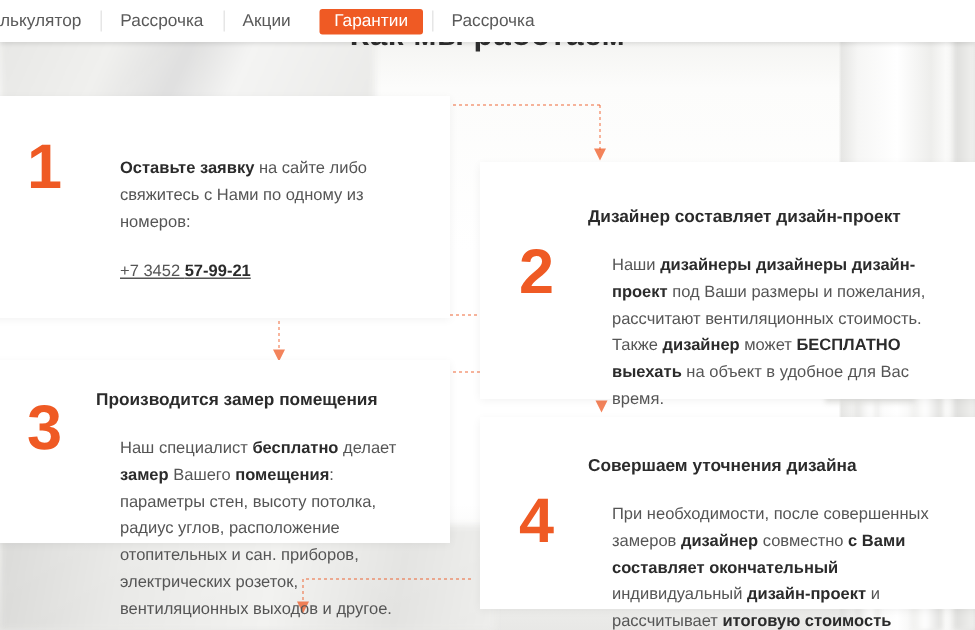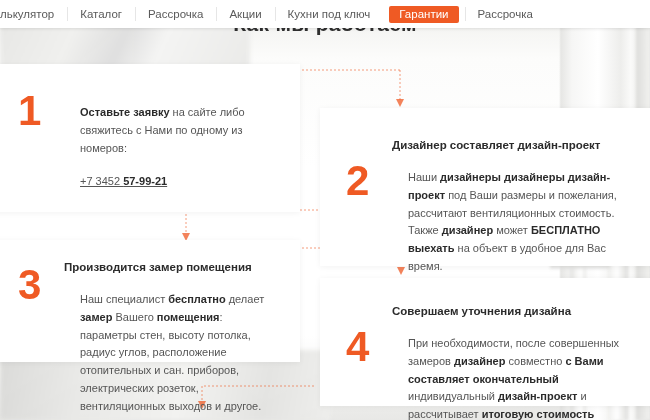--- a/index.html
+++ b/index.html
@@ -213,24 +213,22 @@
   <div class="bg-shape bg-column-c"></div>
   <div class="bg-shape bg-shelf"></div>
 </div>
 
 
 <div id="section-title">Как мы работаем</div>
 
 
 <nav id="navbar">
     <div class="nav-item is-first">лькулятор</div>
-    <div class="nav-item">Каталог</div>
     <div class="nav-item">Рассрочка</div>
     <div class="nav-item">Акции</div>
-    <div class="nav-item">Кухни под ключ</div>
     <div class="nav-item is-active">Гарантии</div>
     <div class="nav-item">Рассрочка</div>
   </nav>
 
 
 <svg class="connector" style="left:288px; top:60px;" width="130" height="55" viewBox="0 0 130 55">
   <path d="M2,10 H112" stroke="#ef5a24" stroke-width="1" stroke-dasharray="2,2" fill="none" opacity=".6"></path>
   <path d="M112,10 V40" stroke="#ef5a24" stroke-width="1" stroke-dasharray="2,2" fill="none" opacity=".6"></path>
   <path d="M108,39 L112,47 L116,39 Z" fill="#ef5a24" opacity=".75"></path>
 </svg>

